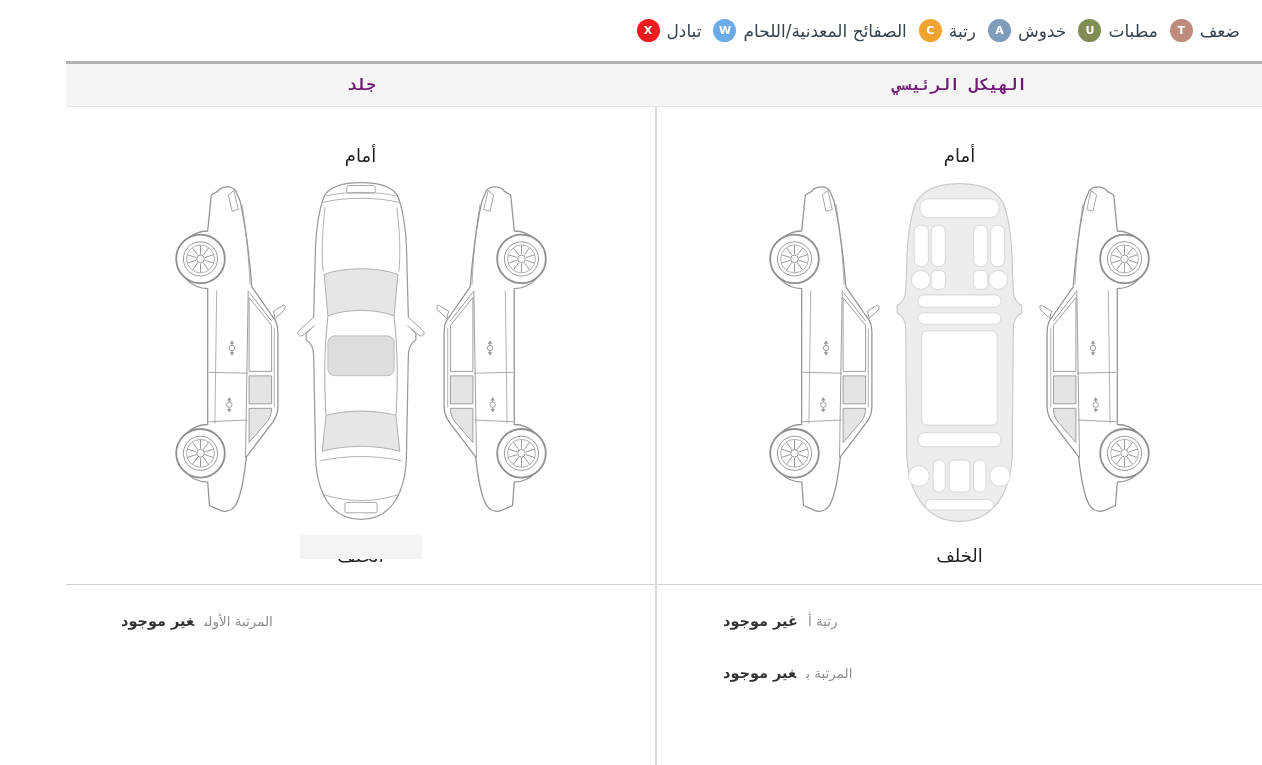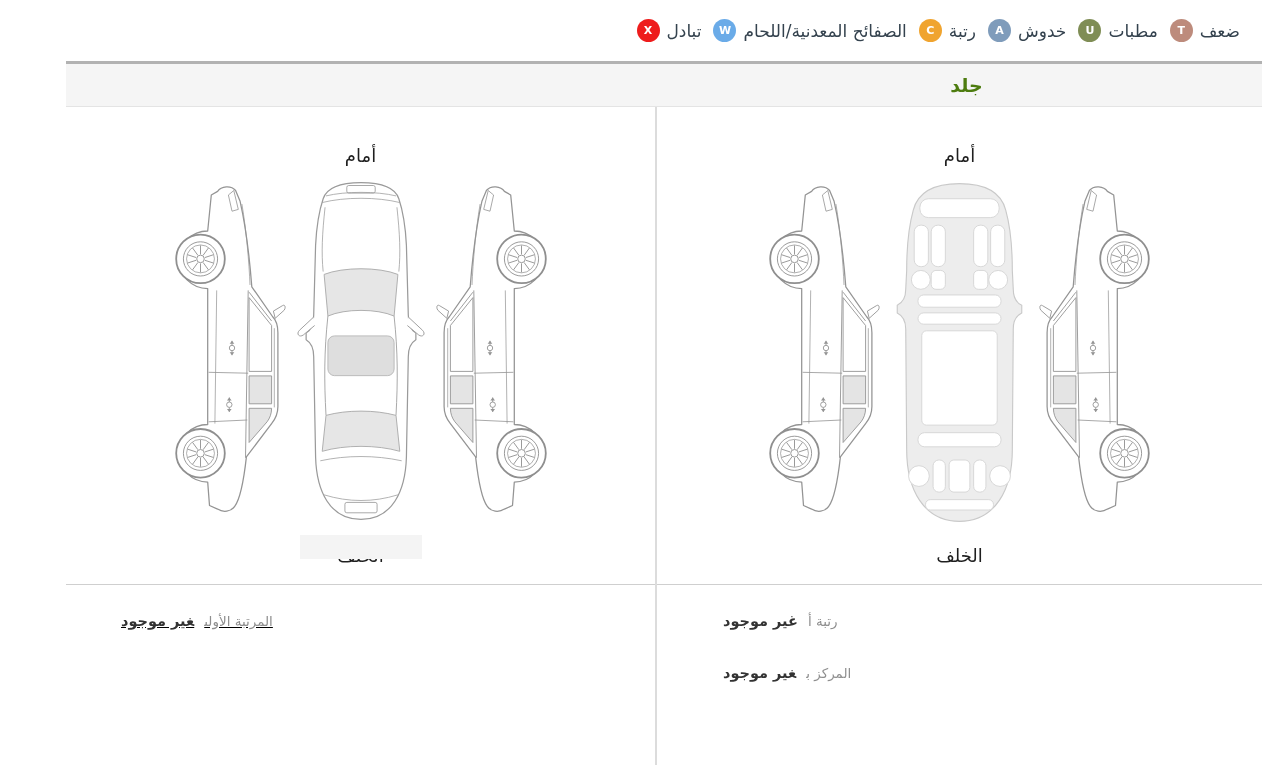--- a/index.html
+++ b/index.html
@@ -13,41 +13,41 @@
   .legend-label { font-size:17px; color:#34424e; white-space:nowrap; margin-left:7px; }
   .badge { width:23px; height:23px; border-radius:50%; color:#fff; font-size:11px;
            font-weight:bold; display:inline-flex; align-items:center; justify-content:center;
            line-height:1; }
 
   
   .board { margin-left:33px; width:1196px; }
   .header-row { display:flex; height:46px; border-top:3px solid #b2b2b2;
                 border-bottom:1px solid #e4e4e4; background:#f5f5f5; }
   .header-cell { display:flex; align-items:center; justify-content:center;
-                 font-size:19px; font-weight:bold; color:#4d7c0f; }
+                 font-size:16px; font-weight:bold; color:#701a75;font-family:Liberation Mono, monospace; }
   .hc-structure { width:605px; }
   .hc-skin { width:591px; }
 
   .body-row { display:flex; height:658px; }
   .col { height:658px; }
   .col-structure { width:607px; border-left:2px solid #dcdcdc; }
   .col-skin { width:589px; }
 
   .diagram-area { height:478px; border-bottom:1px solid #cfcfcf; padding-top:38px;
                   position:relative; }
   .front-label, .back-label { text-align:center; font-size:18px; color:#1f1f1f; height:20px; }
   .cluster { margin-top:6px; height:362px; display:flex; direction:ltr;
              justify-content:center; align-items:center; gap:4px; }
   .back-label { margin-top:12px; }
   .watermark { position:absolute; left:50%; transform:translateX(-50%); top:428px;
                width:122px; height:24px; background:#f4f4f4; }
 
   .rows { padding-top:26px; }
   .row { text-align:left; line-height:20px; margin-bottom:32px; white-space:nowrap; }
-  .col-skin .row { padding-left:55px;text-decoration:underline; }
+  .col-skin .row { padding-left:55px; }
   .col-structure .row { padding-left:66px; }
   .row-label { font-size:13.5px; color:#8f8f8f; margin-left:10px; }
   .row-status { font-size:14.5px; font-weight:bold; color:#333; }
 
   svg.diagram { display:block; }
   .defs-holder { position:absolute; width:0; height:0; overflow:hidden; }
 </style>
 </head>
 <body>
 
@@ -154,20 +154,21 @@
     </div>
     <div class="legend-item">
       <span class="legend-label">تبادل</span>
       <span class="badge" style="background: rgb(238, 28, 28);">X</span>
     </div>
   </div>
 
   <div class="board">
 
     <div class="header-row">
+      <div class="header-cell hc-structure">الهيكل الرئيسي</div>
       <div class="header-cell hc-skin">جلد</div>
     </div>
 
     <div class="body-row">
 
       <section class="col col-structure">
         <div class="diagram-area">
           <div class="front-label">أمام</div>
           <div class="cluster">
             <svg class="diagram" width="117" height="351" viewBox="0 0 130 390">
@@ -180,21 +181,21 @@
               <use href="#side-car" transform="translate(130,0) scale(-1,1) rotate(90) translate(0,-130)"></use>
             </svg>
           </div>
           <div class="back-label">الخلف</div>
         </div>
         <div class="rows">
           <div class="row">
             <span class="row-label">رتبة أ</span><span class="row-status">غير موجود</span>
           </div>
           <div class="row">
-            <span class="row-label">المركز ب</span><span class="row-status">غير موجود</span>
+            <span class="row-label">المرتبة ب</span><span class="row-status">غير موجود</span>
           </div>
         </div>
       </section>
 
       <section class="col col-skin">
         <div class="diagram-area">
           <div class="front-label">أمام</div>
           <div class="cluster">
             <svg class="diagram" width="117" height="351" viewBox="0 0 130 390">
               <use href="#side-car" transform="rotate(90) translate(0,-130)"></use>

